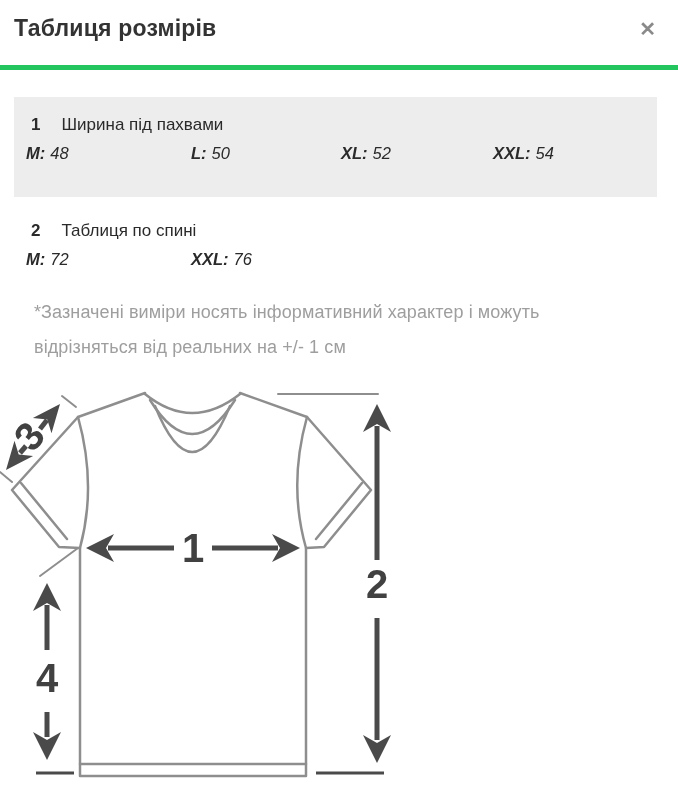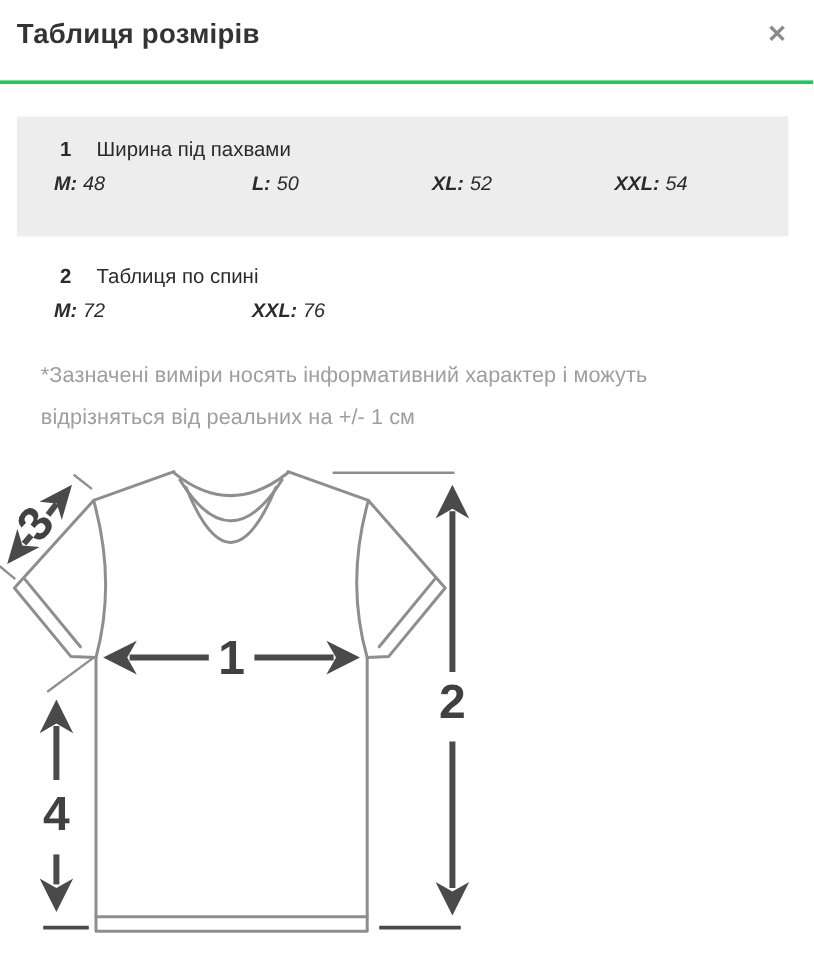--- a/index.html
+++ b/index.html
@@ -2,28 +2,28 @@
 <html><head>
 <meta charset="utf-8">
 <style>
   html,body { margin:0; padding:0; background:#ffffff; }
   body { font-family:"Liberation Sans", sans-serif; color:#212121; }
   .modal { position:relative; width:678px; height:800px; background:#fff; overflow:hidden; }
 
   
   .modal-header { box-sizing:border-box; height:70px; padding:15px 18px 0 14px;
     display:flex; justify-content:space-between; align-items:flex-start;
-    border-bottom:3px solid #22c55e; }
+    border-bottom:5px solid #22c55e; }
   .modal-title { margin:0; font-size:23px; font-weight:700; color:#333333; letter-spacing:.2px; }
   .close-btn { background:none; border:none; padding:2px 4px; margin-top:2px;
     font-size:20px; line-height:1; font-weight:700; color:#8a8a8a; cursor:pointer;
     font-family:"Liberation Sans", sans-serif; }
 
   
-  .size-row { box-sizing:border-box; margin-left:14px; margin-right:21px; padding:0 31px; }
+  .size-row { box-sizing:border-box; margin-left:14px; margin-right:21px; padding:0 12px; }
   .size-row.gray { margin-top:27px; background:#ededed; height:100px; padding-top:18px; }
   .size-row.plain { margin-top:24px; }
   .row-head { font-size:17px; color:#2a2a2a; margin-bottom:9px; }
   .row-num { font-weight:700; margin-left:5px; margin-right:21px; }
   .sizes-grid { display:grid; grid-template-columns:165px 150px 152px auto;
     font-size:16.5px; color:#2a2a2a;font-style:italic; }
   .size-cell b { font-weight:700; }
   .size-cell .v { margin-left:5px; }
 
   

